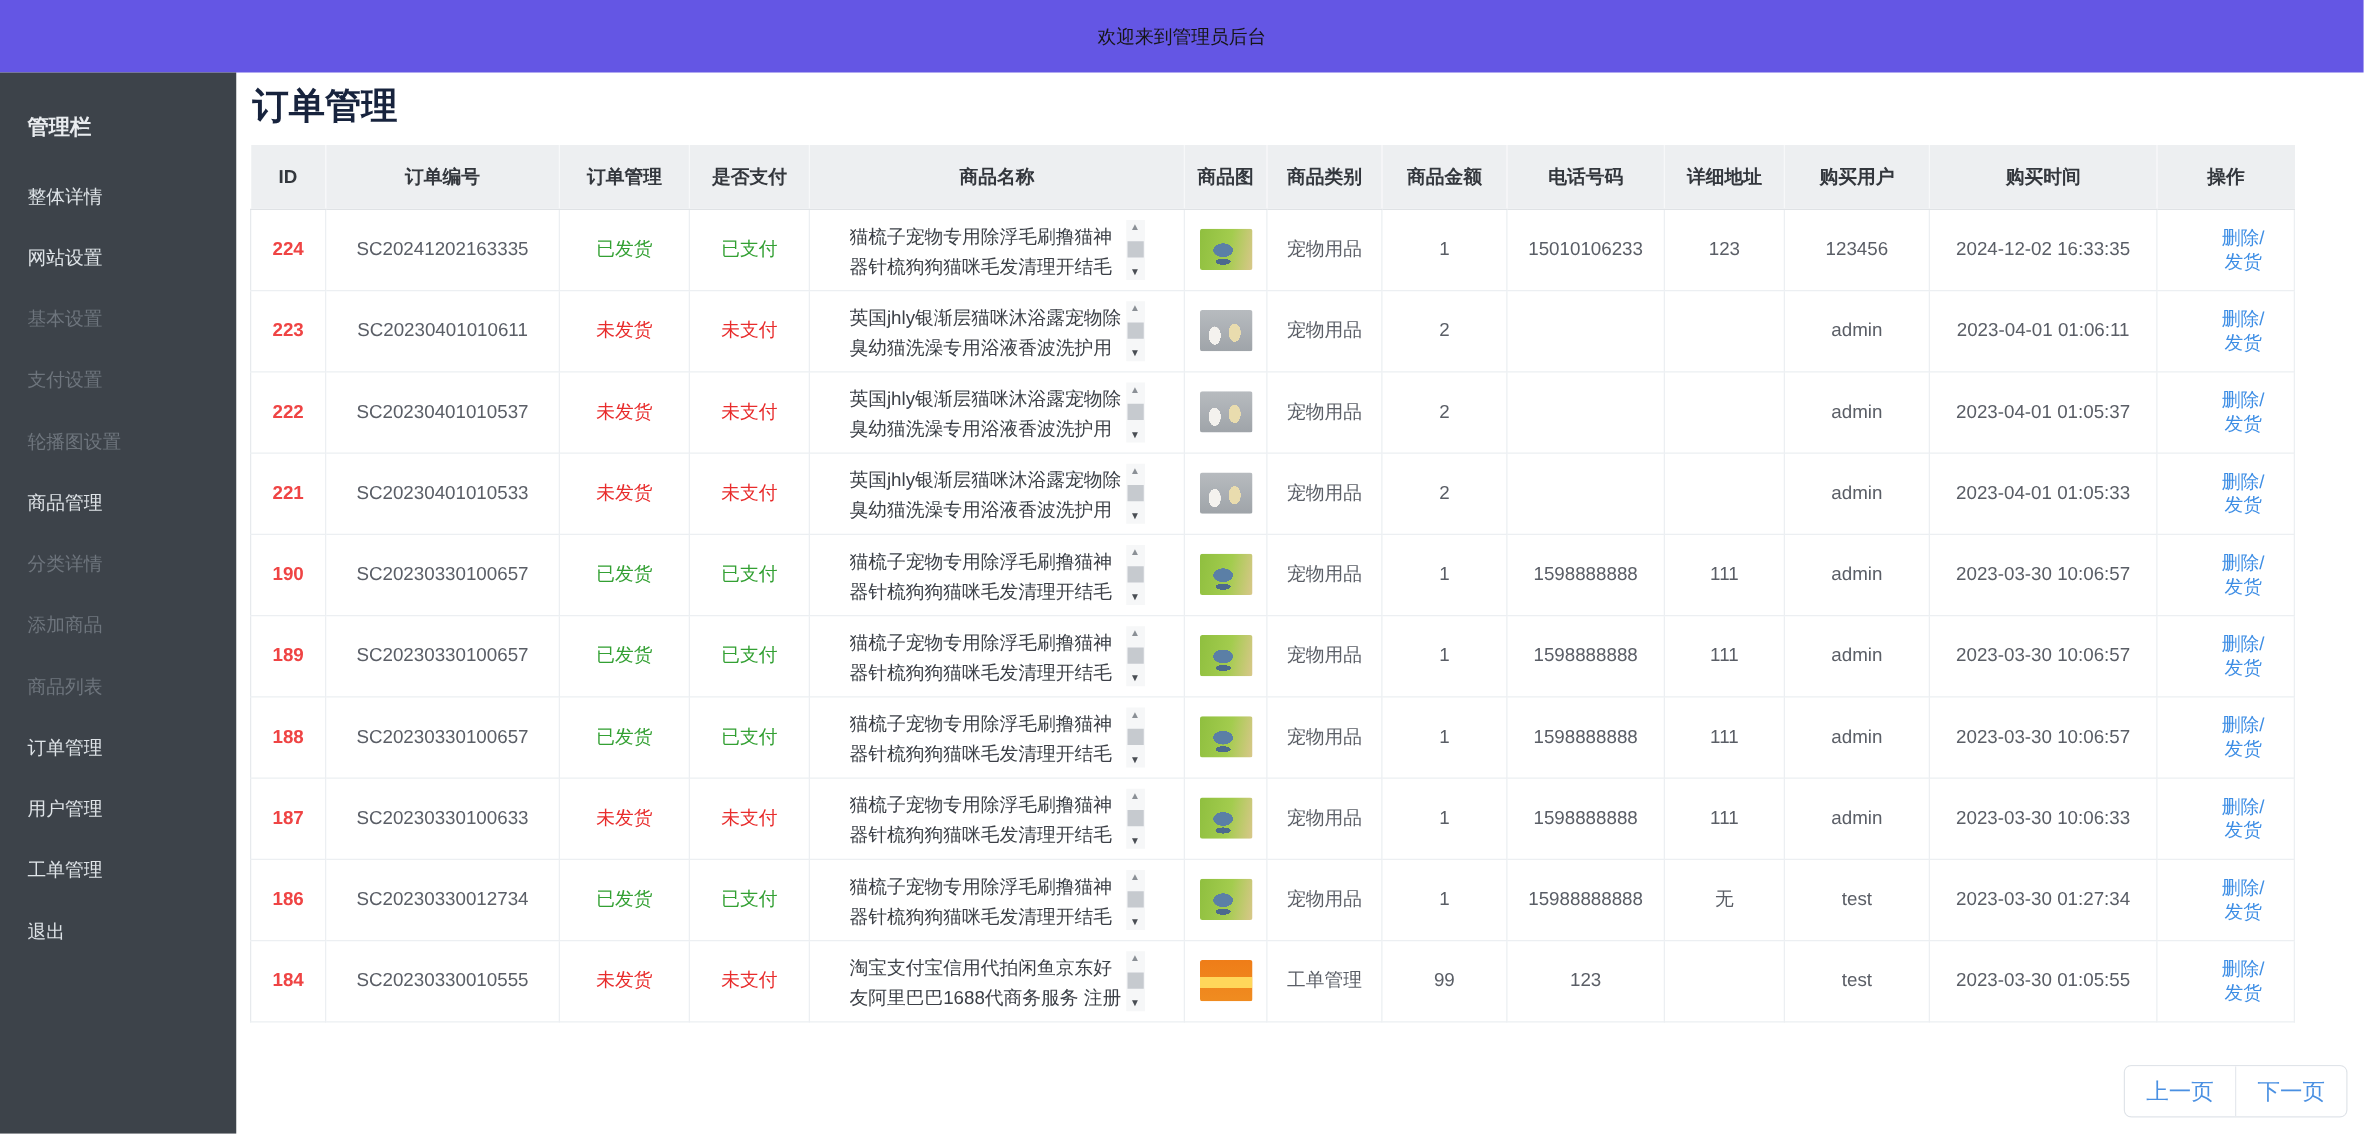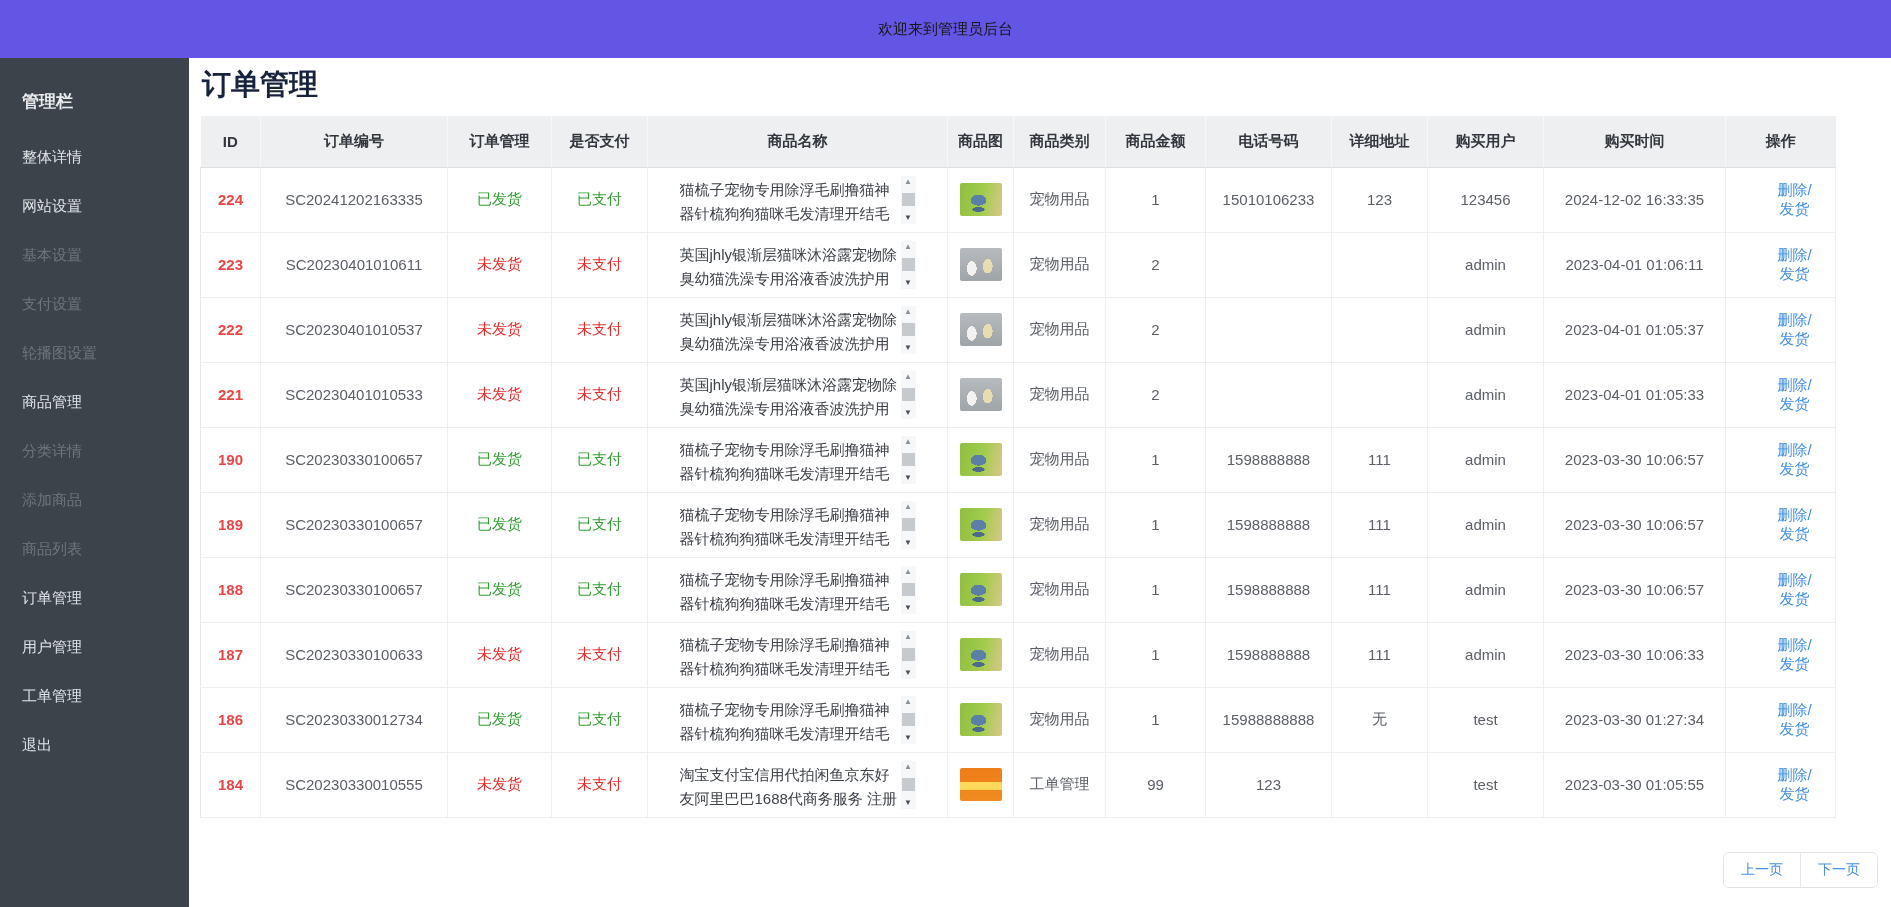--- a/index.html
+++ b/index.html
@@ -45,21 +45,21 @@
       linear-gradient(#b7bbbf, #9fa4a9); }
   .img-service { background:
       linear-gradient(0deg, rgba(0,0,0,0) 32%, #ffd75a 32% 58%, rgba(0,0,0,0) 58%),
       linear-gradient(#ef7d18, #f08c20); }
 
   .actions a { color:#3e8ee5; text-decoration:none; cursor:pointer;margin-left:28px; }
   .actions .sep { color:#3e8ee5; }
 
   .pagination { width:1680px; display:flex; justify-content:flex-end; margin-top:34px; padding-right:2px; }
   .page-group { display:flex; border:1px solid #e0e4e9; border-radius:6px; overflow:hidden; background:#fff; }
-  .page-btn { padding:8px 17px; font-size:14px; color:#4a90e2; background:#fff; border:none; cursor:pointer;
+  .page-btn { padding:8px 17px; font-size:18px; color:#4a90e2; background:#fff; border:none; cursor:pointer;
               font-family:Liberation Serif, serif; }
   .page-btn + .page-btn { border-left:1px solid #e6e9ee; }
 </style>
 </head>
 <body>
 
 <div class="banner">
   <span>欢迎来到管理员后台</span>
 </div>
 

